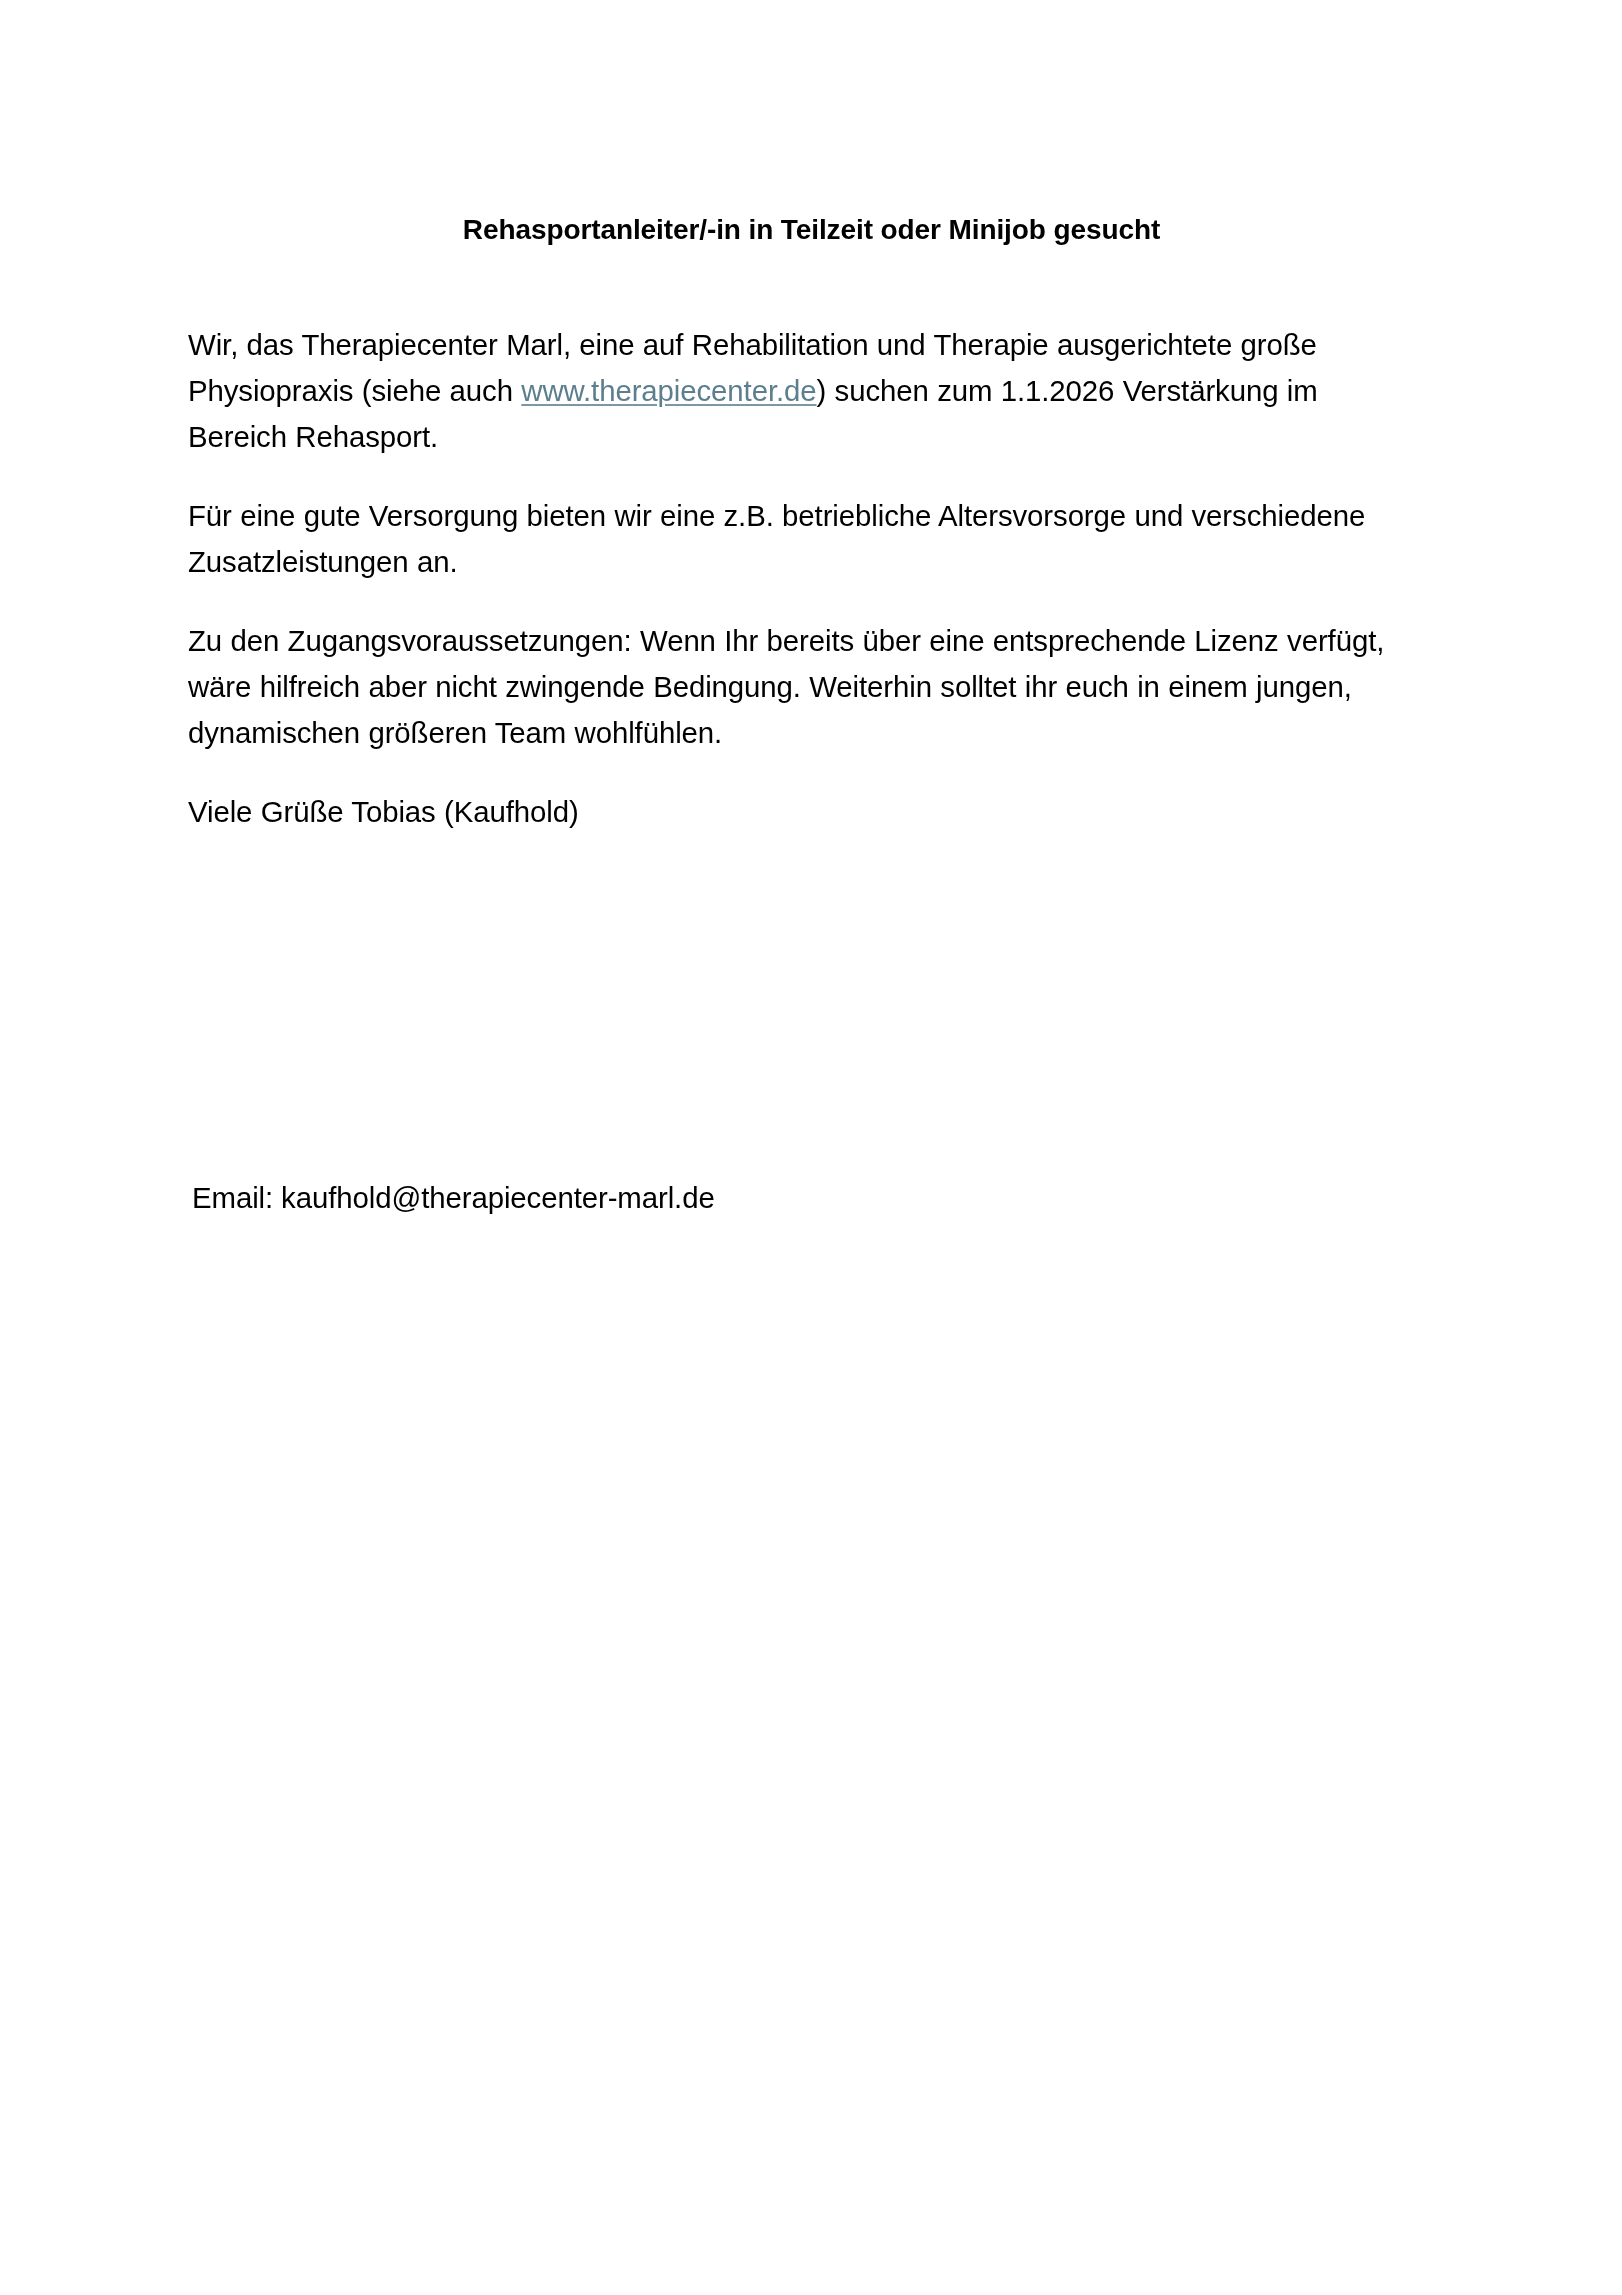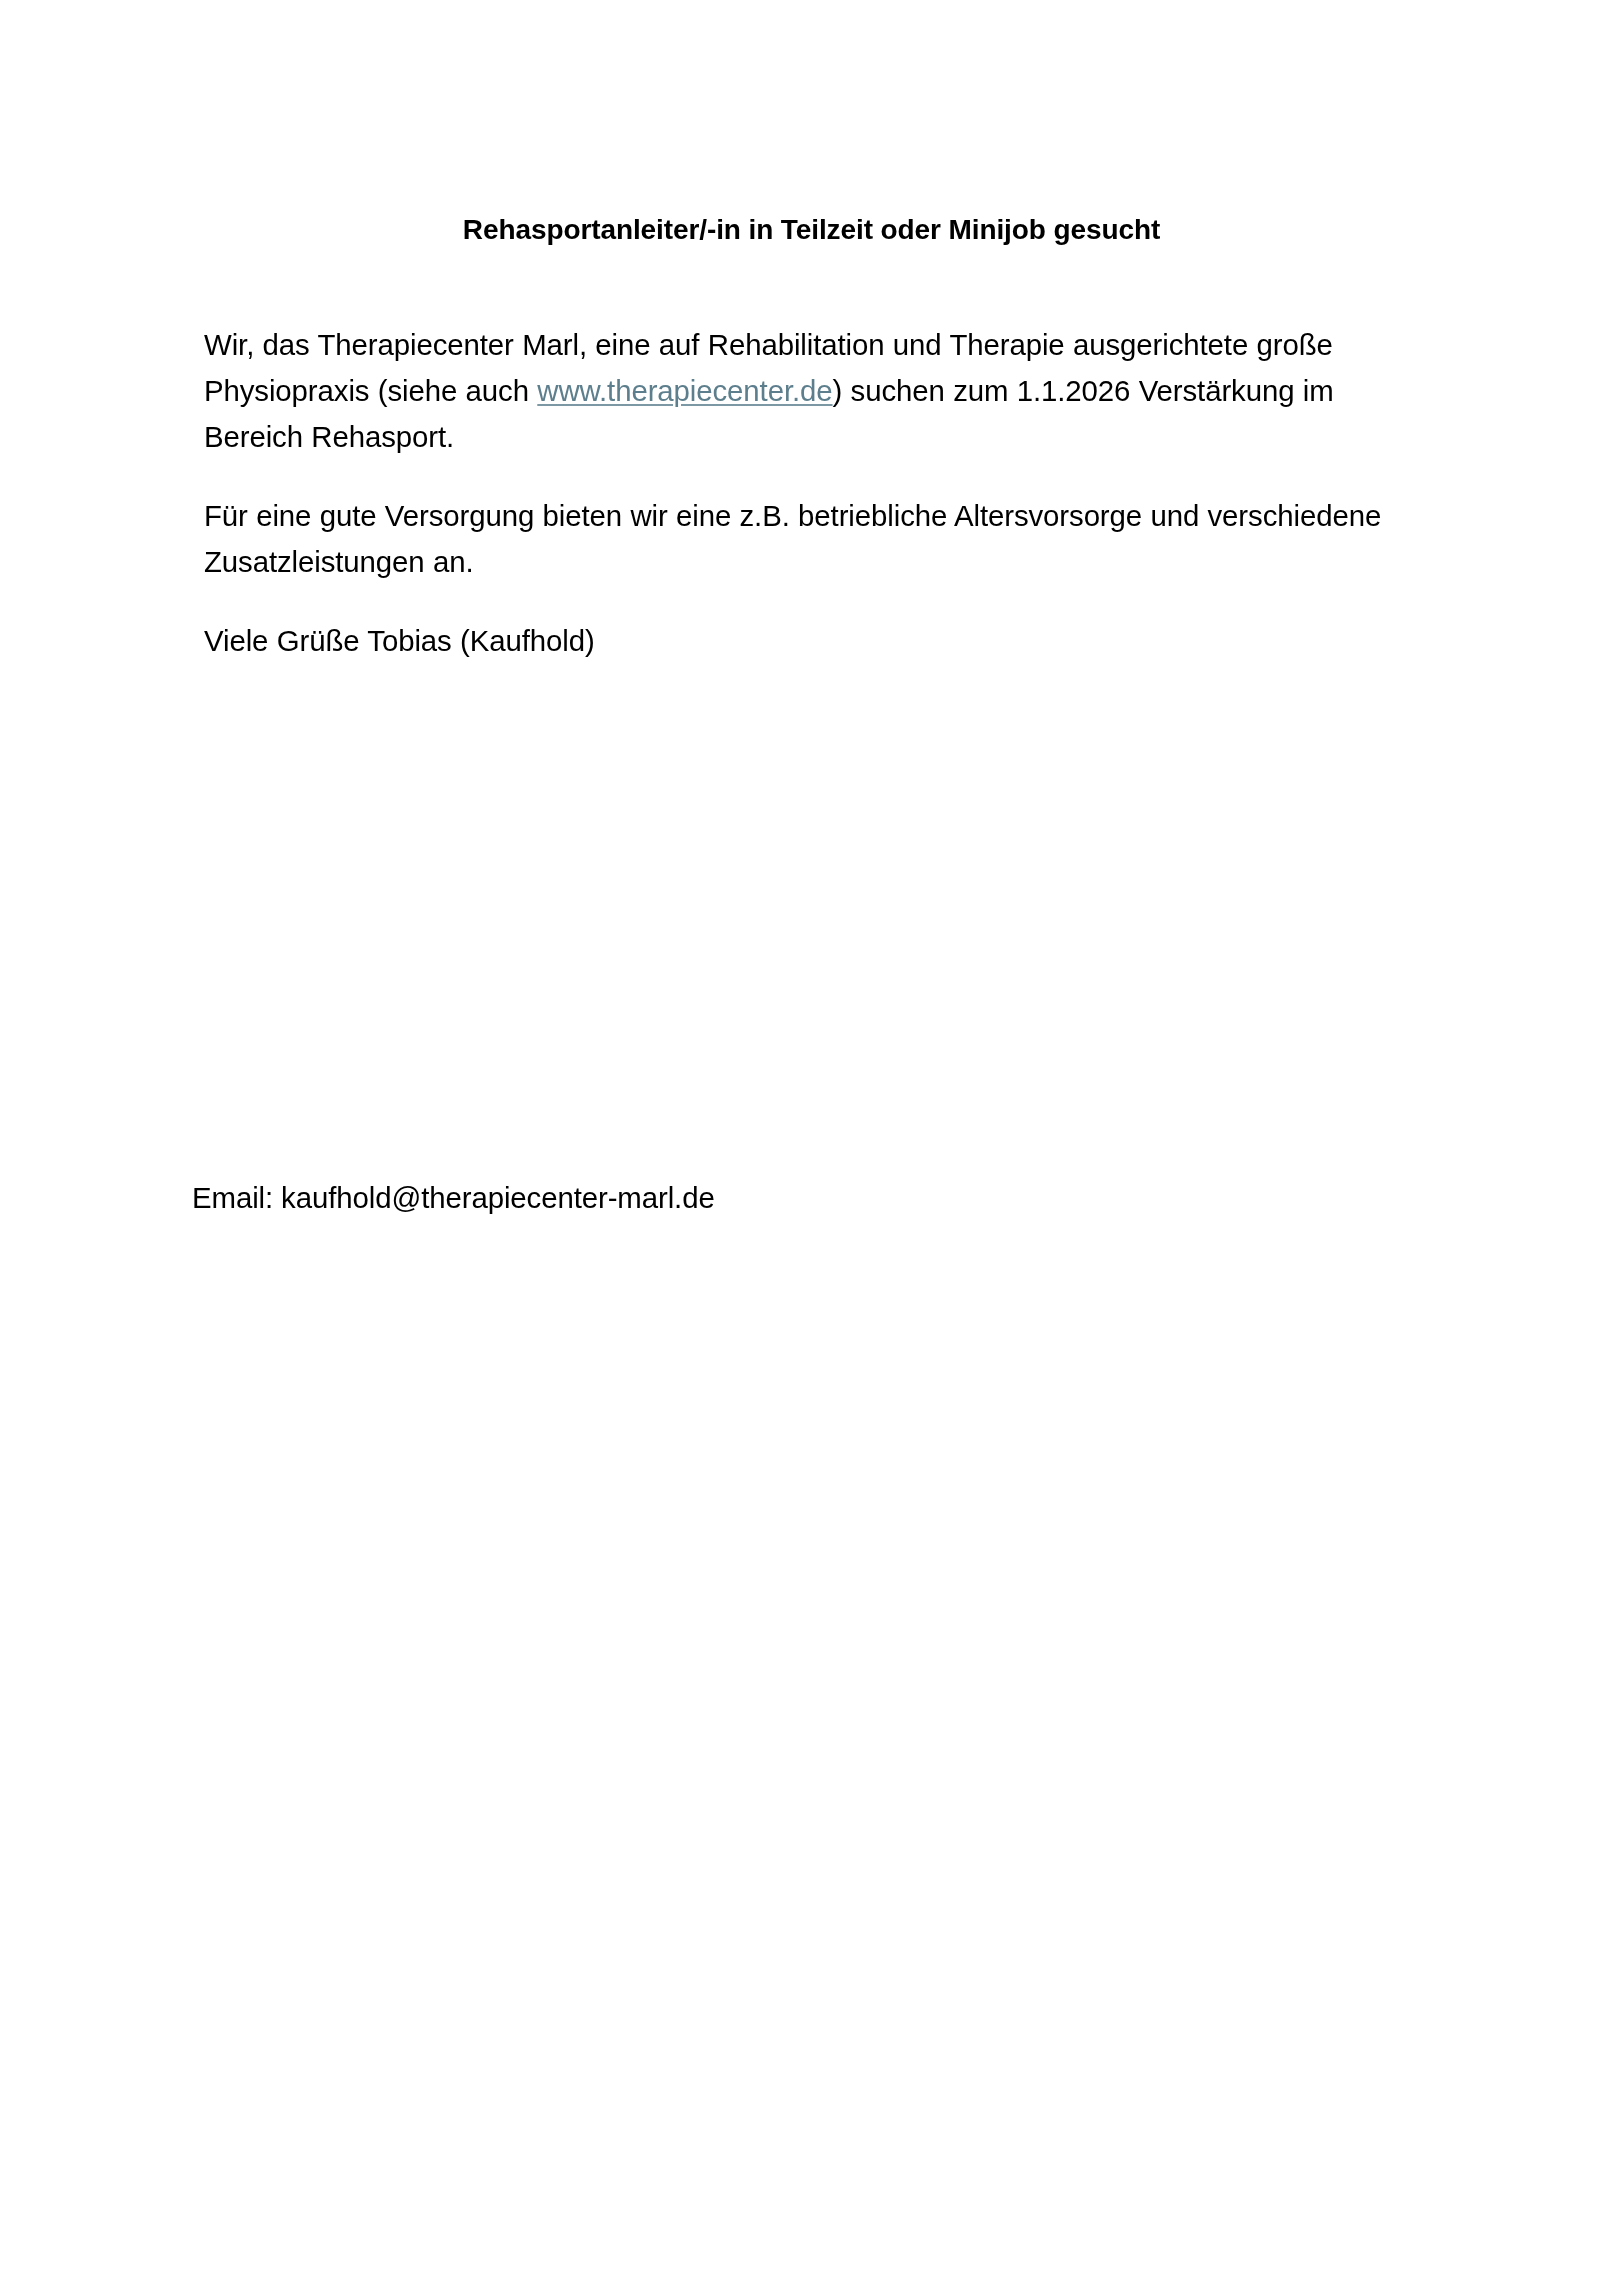--- a/index.html
+++ b/index.html
@@ -32,21 +32,21 @@
     font-weight: bold;
     letter-spacing: -0.1px;
     line-height: 1.25;
     color: #000000;
   }
 
   
   .body-block {
     position: absolute;
     top: 322px;
-    left: 204px;
+    left: 188px;
     width: 1224px;
   }
 
   .para {
     font-size: 29.4px;
     line-height: 46px;
     color: #000000;
     margin: 0 0 33px 0;
     letter-spacing: -0.1px;
     word-spacing: 0.3px;
@@ -102,20 +102,21 @@
 
   <h1 class="doc-title">Rehasportanleiter/-in in Teilzeit oder Minijob gesucht</h1>
 
   <div class="body-block">
 
     <p class="para"><span>Wir, das Therapiecenter Marl, eine auf Rehabilitation und Therapie ausgerichtete große Physiopraxis (siehe auch </span><a class="link" href="#">www.therapiecenter.de</a><span>) suchen zum 1.1.2026 Verstärkung im Bereich Rehasport.</span></p>
 
 
     <p class="para">Für eine gute Versorgung bieten wir eine z.B. betriebliche Altersvorsorge und verschiedene Zusatzleistungen an.</p>
 
+    <p class="para">Zu den Zugangsvoraussetzungen:  Wenn Ihr bereits über eine entsprechende Lizenz verfügt, wäre hilfreich aber nicht zwingende Bedingung. Weiterhin solltet ihr euch in einem jungen, dynamischen größeren Team wohlfühlen.</p>
 
 
     <p class="para">Viele Grüße Tobias (Kaufhold)</p>
 
   </div>
 
   <div class="contact-block">
 
 
 

